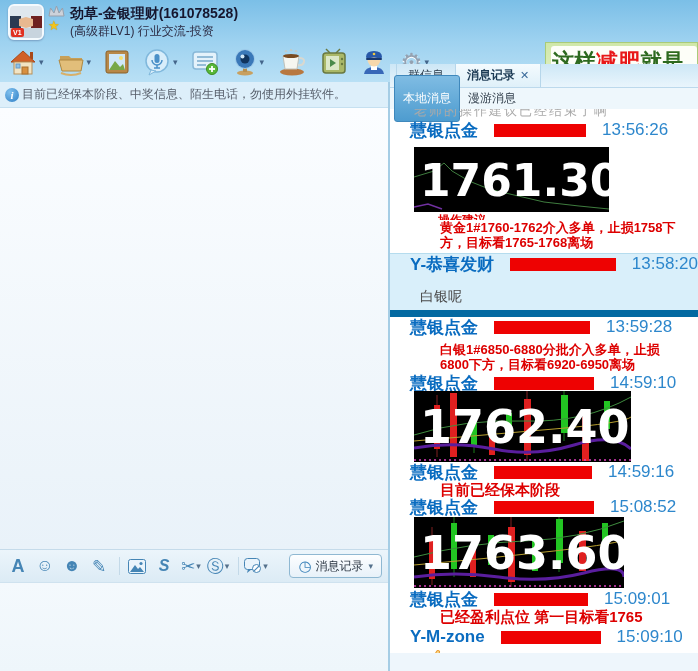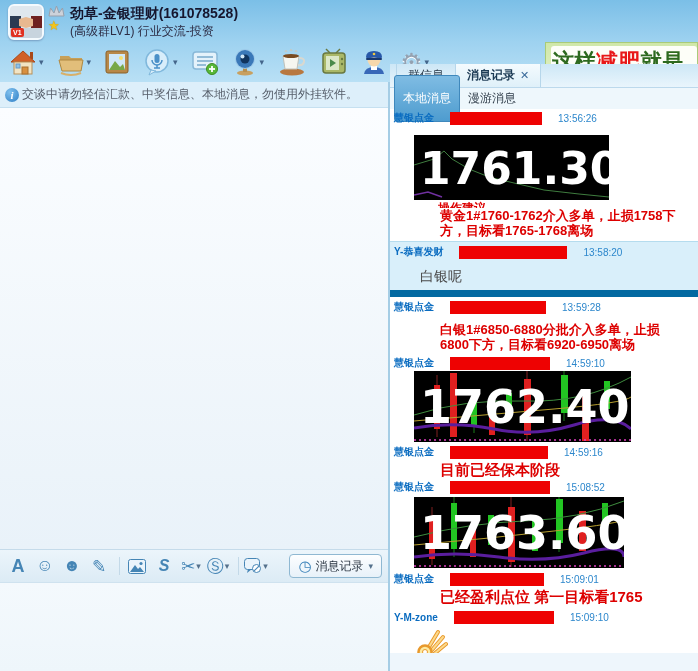--- a/index.html
+++ b/index.html
@@ -72,32 +72,32 @@
   .tab-close { color:#3a6a9a; font-weight:bold; font-size:11px; margin-left:5px; cursor:pointer; }
   .subtabbar { height:21px; background:#eef7fc; display:flex; align-items:center; padding-left:4px; }
   .subtab { font-size:12px; color:#33404d; padding:14px 8px; cursor:pointer; }
   .subtab.active { background:linear-gradient(#7fbce3,#4e9ccf); border:1px solid #3f88bc; border-radius:3px;
                    color:#fff; }
   .msglist { height:544px; overflow:hidden; background:#fff; }
 
   
   .clip-top { height:12px; overflow:hidden; margin-left:24px; }
   .clip-top span { display:block; margin-top:-7px; color:#a9a9a9; font-size:13px; letter-spacing:2px; }
-  .msg-header { display:flex; align-items:center; gap:16px; padding-left:4px; height:16px; font-size:10px; }
+  .msg-header { display:flex; align-items:center; gap:16px; padding-left:20px; height:16px; font-size:17px; }
   .sender { color:#0a6cc0; font-weight:bold; white-space:nowrap; }
   .censor { height:13px; background:#ee0202; display:inline-block; }
   .time { color:#2d87cc; white-space:nowrap; }
   .price-img { margin:0 0 0 24px; display:block; cursor:pointer; }
   .clip-frag { height:8px; overflow:hidden; margin-left:48px; }
   .clip-frag span { display:block; color:#dd0000; font-weight:bold; font-size:12px; }
   .red-msg { margin:0 18px 0 50px; color:#dd0000; font-weight:bold; font-size:13px; line-height:15px; }
   .red-msg-lg { margin:0 6px 0 50px; color:#dd0000; font-weight:bold; font-size:15px; line-height:19px; }
   .highlight-row { background:#d9effa; border-top:1px solid #b5dcee; border-bottom:7px solid #0369a1;
                    padding:2px 0 4px; }
-  .plain-msg { margin:8px 0 0 30px; color:#4a4a4a; font-size:14px; }
+  .plain-msg { margin:16px 0 0 30px; color:#4a4a4a; font-size:14px; }
   .emoji-wrap { margin:3px 0 0 24px; }
   .mt1{margin-top:1px}.mt2{margin-top:2px}.mt3{margin-top:3px}.mt7{margin-top:7px}.mt9{margin-top:9px}
 </style>
 </head>
 <body>
 
 <div id="window">
 
   <div class="titlebar">
     <div class="avatar">
@@ -220,21 +220,21 @@
     <div class="ad-inner">
         <span class="seg-green">这样</span>
         <span class="seg-red">减肥</span>
         <span class="seg-green">就是</span>
       </div>
   </div>
 
   <div class="left-col">
     <div class="notice">
       <span class="info-icon">i</span>
-      <span>交谈中请勿轻信汇款、中奖信息、本地消息，勿使用外挂软件。</span>
+      <span>目前已经保本阶段、中奖信息、陌生电话，勿使用外挂软件。</span>
     </div>
     <div class="chatview"></div>
     <div class="composer-bar">
       <span class="cbtn">
           <span class="glyph-a">A</span>
         </span>
       <span class="cbtn">
           <span>☺</span>
         </span>
       <span class="cbtn">
@@ -293,20 +293,23 @@
         <span class="tab-close">✕</span>
       </span>
     </div>
     <div class="subtabbar">
       <span class="subtab active">本地消息</span>
       <span class="subtab">漫游消息</span>
     </div>
 
     <div class="msglist">
 
+      <div class="clip-top">
+          <span>老师的操作建议已经结束了啊</span>
+        </div>
 
       <div class="msg-header mt1">
         <span class="sender">慧银点金</span>
         <span class="censor" style="width:92px"></span>
         <span class="time">13:56:26</span>
       </div>
 
       <svg class="price-img mt9" width="195" height="65" viewBox="0 0 195 65">
         <rect width="195" height="65" fill="#000"></rect>
         <polyline points="0,30 20,24 30,16 38,24 55,34 75,42 100,48 130,55 165,59 195,62" fill="none" stroke="#3f7d3f" stroke-width="1"></polyline>

